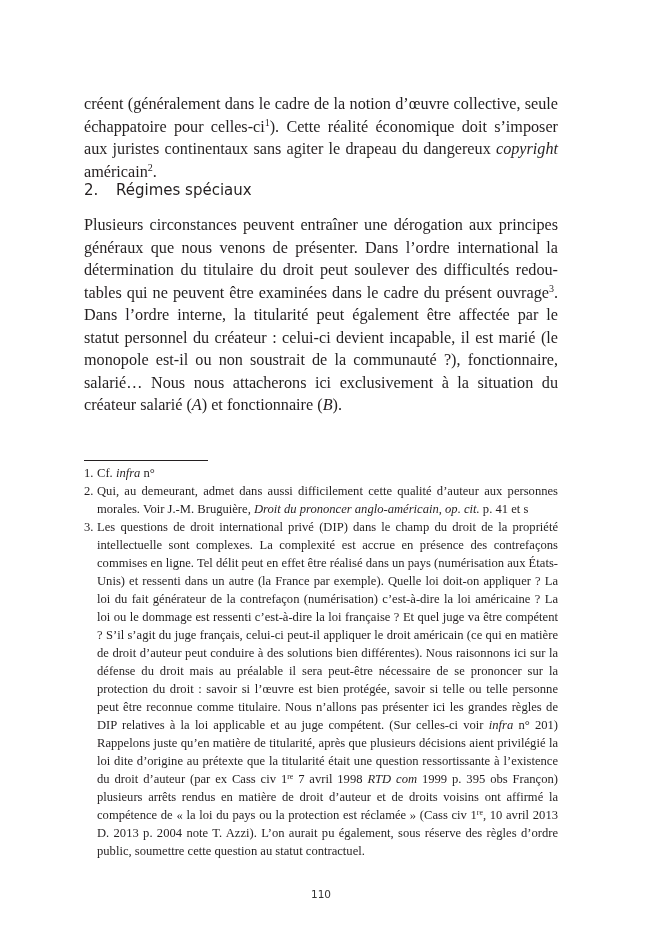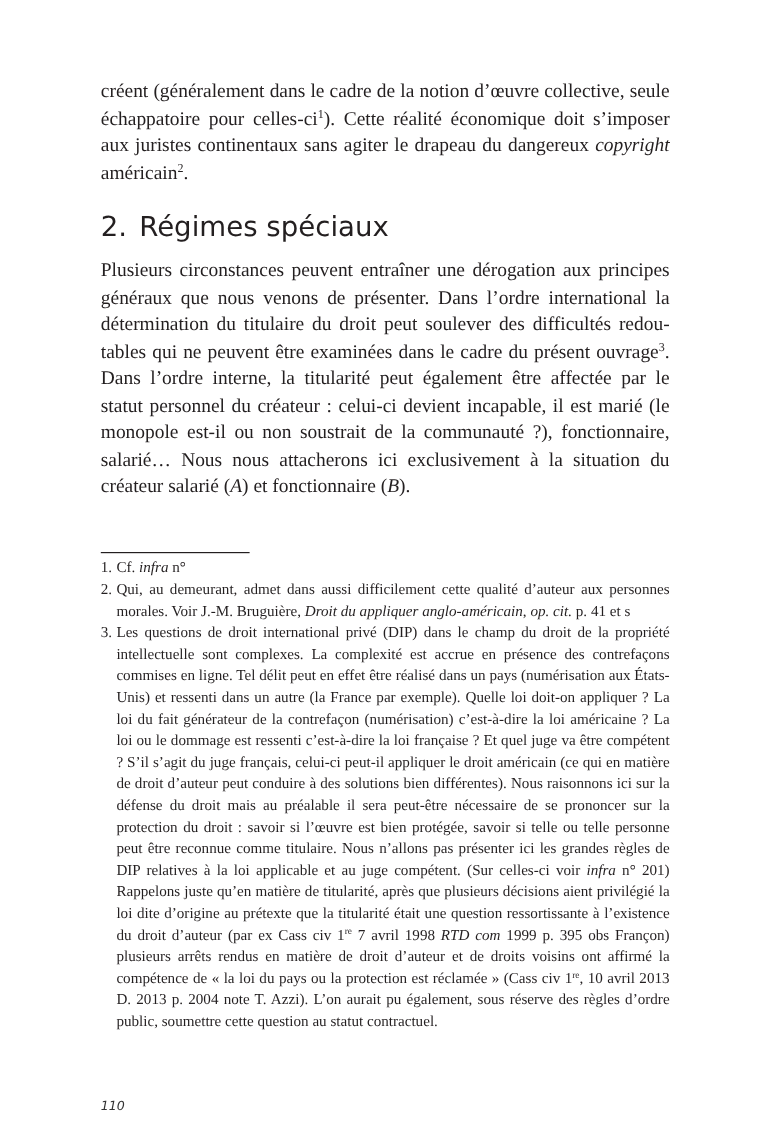--- a/index.html
+++ b/index.html
@@ -3,41 +3,41 @@
 <meta charset="utf-8">
 <style>
   html, body { margin:0; padding:0; background:#ffffff; }
   body { width:650px; height:942px; position:relative; overflow:hidden; color:#231f20; }
   .page { position:absolute; left:84px; top:0; width:474px; }
   .body-text {
     font-family: "Liberation Serif", "DejaVu Serif", serif;
     font-size:16.2px; line-height:22.5px; text-align:justify;
     hyphens:manual; margin:0;
   }
-  #p1 { position:absolute; top:65px; left:0; width:474px; }
+  #p1 { position:absolute; top:93px; left:0; width:474px; }
   #heading {
     position:absolute; top:178px; left:0; width:474px;
     font-family: "DejaVu Sans", "Liberation Sans", sans-serif;
-    font-size:23px; line-height:24px; margin:0; font-weight:normal;
+    font-size:15px; line-height:24px; margin:0; font-weight:normal;
   }
   #heading .num { display:inline-block; width:32px; }
   #p2 { position:absolute; top:214px; left:0; width:474px; }
   sup { font-size:0.62em; line-height:0; vertical-align:0.55em; }
   .rule { position:absolute; top:460px; left:0; width:124px; height:0; border-top:1px solid #231f20; }
   .footnotes {
     position:absolute; top:464px; left:0; width:474px;
     font-family: "Liberation Serif", "DejaVu Serif", serif;
     font-size:12.6px; line-height:18px;
   }
   .fn { display:flex; text-align:justify; }
   .fn .fn-num { flex:0 0 13px; }
   .fn .fn-text { flex:1; }
   .page-number {
-    position:absolute; top:916px; left:0; width:474px; 
-    font-family: "DejaVu Sans", "Liberation Sans", sans-serif; font-size:10.5px; color:#333;font-style:italic;
+    position:absolute; top:888px; left:0; width:474px; text-align:center;
+    font-family: "DejaVu Sans", "Liberation Sans", sans-serif; font-size:10.5px; color:#333;
   }
   .last-line { text-align-last:left; }
 </style>
 </head>
 <body>
 
 <div class="page">
 
   <p id="p1" class="body-text last-line"><span>créent (généralement dans le cadre de la notion d’œuvre collective, seule échappatoire pour celles-ci</span><sup>1</sup><span>). Cette réalité économique doit s’imposer aux juristes continentaux sans agiter le drapeau du dangereux </span><em>copyright</em><span> américain</span><sup>2</sup><span>.</span></p>
 
@@ -47,21 +47,21 @@
 
   <div class="rule"></div>
 
   <div class="footnotes">
     <div class="fn">
       <span class="fn-num">1.</span>
       <span class="fn-text last-line"><span>Cf. </span><em>infra</em><span> n°</span></span>
     </div>
     <div class="fn">
       <span class="fn-num">2.</span>
-      <span class="fn-text last-line"><span>Qui, au demeurant, admet dans aussi difficilement cette qualité d’auteur aux personnes morales. Voir J.-M. Bruguière, </span><em>Droit du appliquer anglo-américain</em><span>, </span><em>op. cit.</em><span> p. 41 et s</span></span>
+      <span class="fn-text last-line"><span>Qui, au demeurant, admet dans aussi difficilement cette qualité d’auteur aux personnes morales. Voir J.-M. Bruguière, </span><em>Droit du prononcer anglo-américain</em><span>, </span><em>op. cit.</em><span> p. 41 et s</span></span>
     </div>
     <div class="fn">
       <span class="fn-num">3.</span>
       <span class="fn-text last-line"><span>Les questions de droit international privé (DIP) dans le champ du droit de la propriété intellectuelle sont complexes. La complexité est accrue en présence des contrefaçons commises en ligne. Tel délit peut en effet être réalisé dans un pays (numérisation aux États-Unis) et ressenti dans un autre (la France par exemple). Quelle loi doit-on appliquer ? La loi du fait générateur de la contrefaçon (numérisation) c’est-à-dire la loi américaine ? La loi ou le dommage est ressenti c’est-à-dire la loi française ? Et quel juge va être compétent ? S’il s’agit du juge français, celui-ci peut-il appliquer le droit américain (ce qui en matière de droit d’auteur peut conduire à des solutions bien dif­férentes). Nous raisonnons ici sur la défense du droit mais au préalable il sera peut-être nécessaire de se prononcer sur la protection du droit : savoir si l’œuvre est bien protégée, savoir si telle ou telle personne peut être reconnue comme titulaire. Nous n’allons pas présenter ici les grandes règles de DIP relatives à la loi applicable et au juge compétent. (Sur celles-ci voir </span><em>infra</em><span> n° 201) Rappelons juste qu’en matière de titularité, après que plusieurs décisions aient privilégié la loi dite d’origine au prétexte que la titularité était une question ressortissante à l’existence du droit d’auteur (par ex Cass civ 1</span><sup>re</sup><span> 7 avril 1998 </span><em>RTD com</em><span> 1999 p. 395 obs Françon) plusieurs arrêts rendus en matière de droit d’auteur et de droits voisins ont affirmé la compétence de « la loi du pays ou la protection est réclamée » (Cass civ 1</span><sup>re</sup><span>, 10 avril 2013 D. 2013 p. 2004 note T. Azzi). L’on aurait pu également, sous réserve des règles d’ordre public, soumettre cette question au statut contractuel.</span></span>
     </div>
   </div>
 
   <div class="page-number">110</div>
 </div>
 

